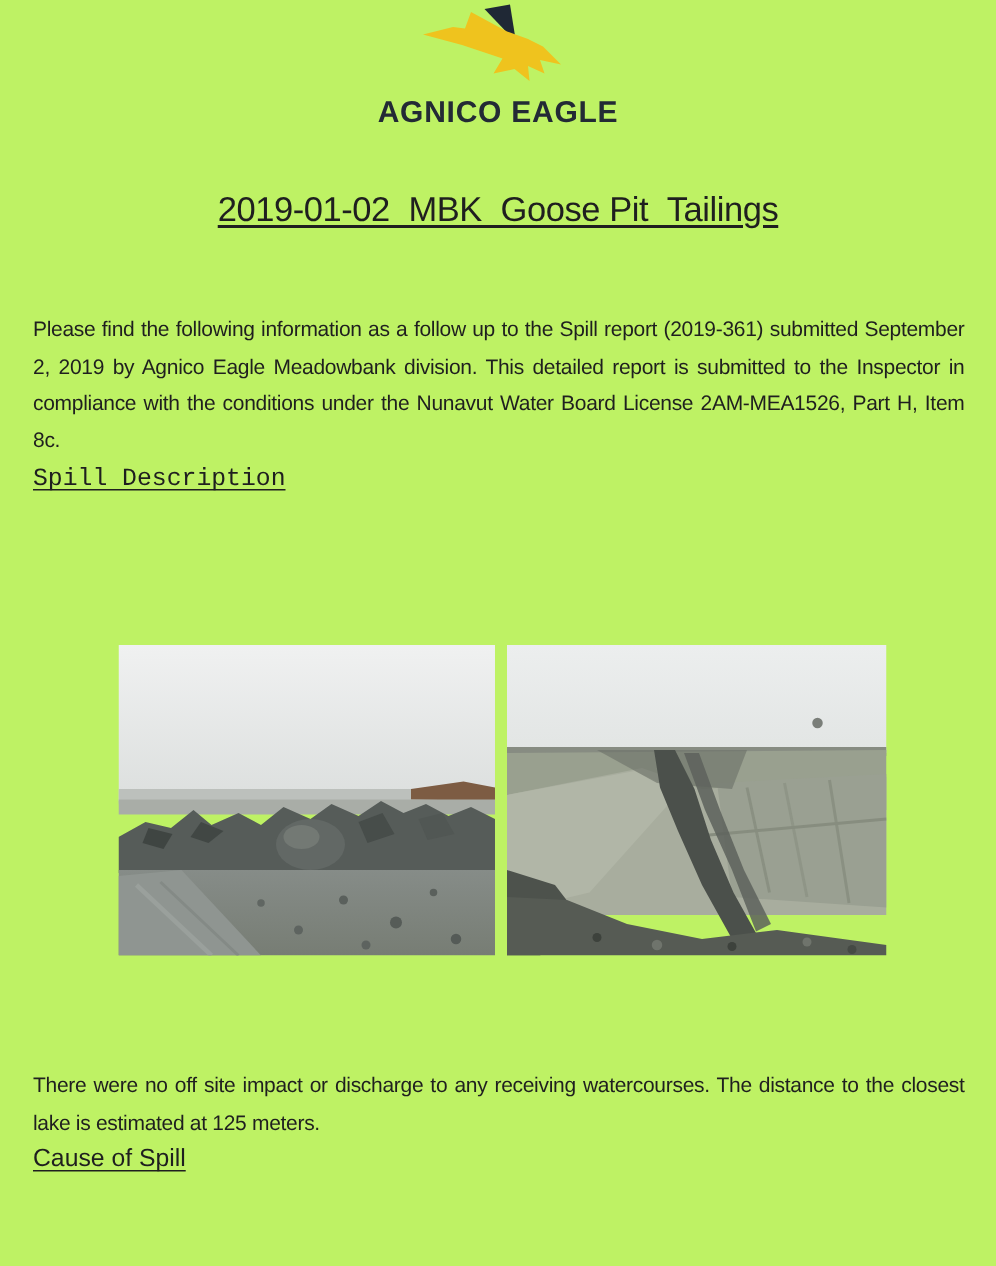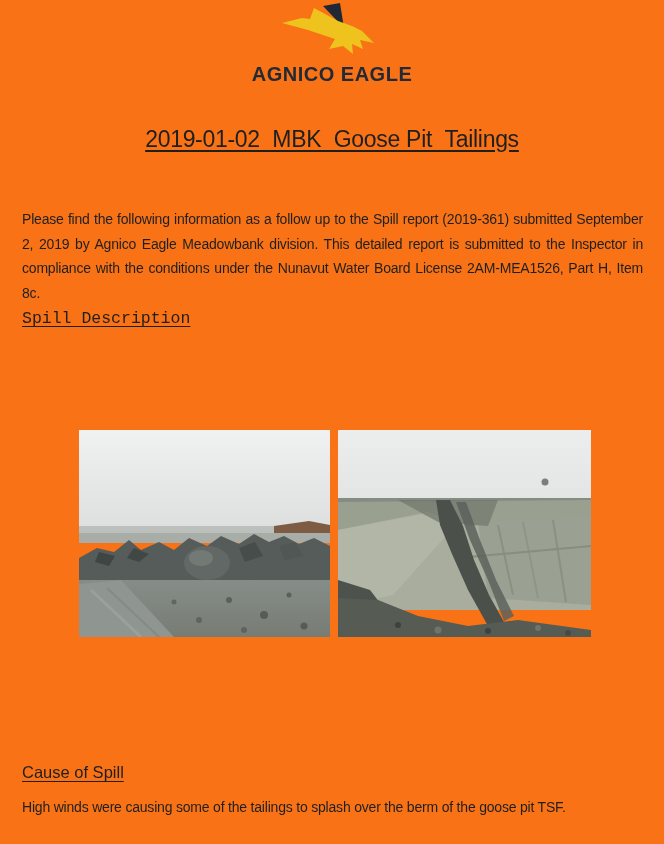--- a/index.html
+++ b/index.html
@@ -1,21 +1,21 @@
 <!DOCTYPE html>
 <html><head>
 <meta charset="utf-8">
 <style>
   * { margin: 0; padding: 0; box-sizing: border-box; }
   html, body { background: #ffffff; }
   .page {
     position: relative;
     width: 664px;
     height: 844px;
-    background: #f97316;
+    background: #bef264;
     font-family: "Liberation Sans", sans-serif;
     color: #1f1f1f;
     overflow: hidden;
     margin: 0 auto;
   }
   .logo-wrap {
     position: absolute;
     top: 2px;
     left: 0;
     width: 100%;
@@ -173,17 +173,17 @@
       <polygon points="0,150 32,160 52,186 22,207 0,207" fill="#4d524c"></polygon>
       <polygon points="0,168 40,170 80,186 130,196 180,190 253,200 253,207 0,207" fill="#565b54"></polygon>
       <circle cx="60" cy="195" r="3" fill="#3d423c"></circle>
       <circle cx="100" cy="200" r="3.5" fill="#6f746c"></circle>
       <circle cx="150" cy="201" r="3" fill="#3d423c"></circle>
       <circle cx="200" cy="198" r="3" fill="#6f746c"></circle>
       <circle cx="230" cy="203" r="3" fill="#454a44"></circle>
     </svg>
   </div>
 
+  <div class="body-text p-impact">There were no off site impact or discharge to any receiving watercourses.  The distance to the closest lake is estimated at 125 meters.</div>
 
   <div class="section-heading h-cause">Cause of Spill</div>
-  <div class="body-text p-cause">High winds were causing some of the tailings to splash over the berm of the goose pit TSF.</div>
 
 </div>
 
 </body></html>

